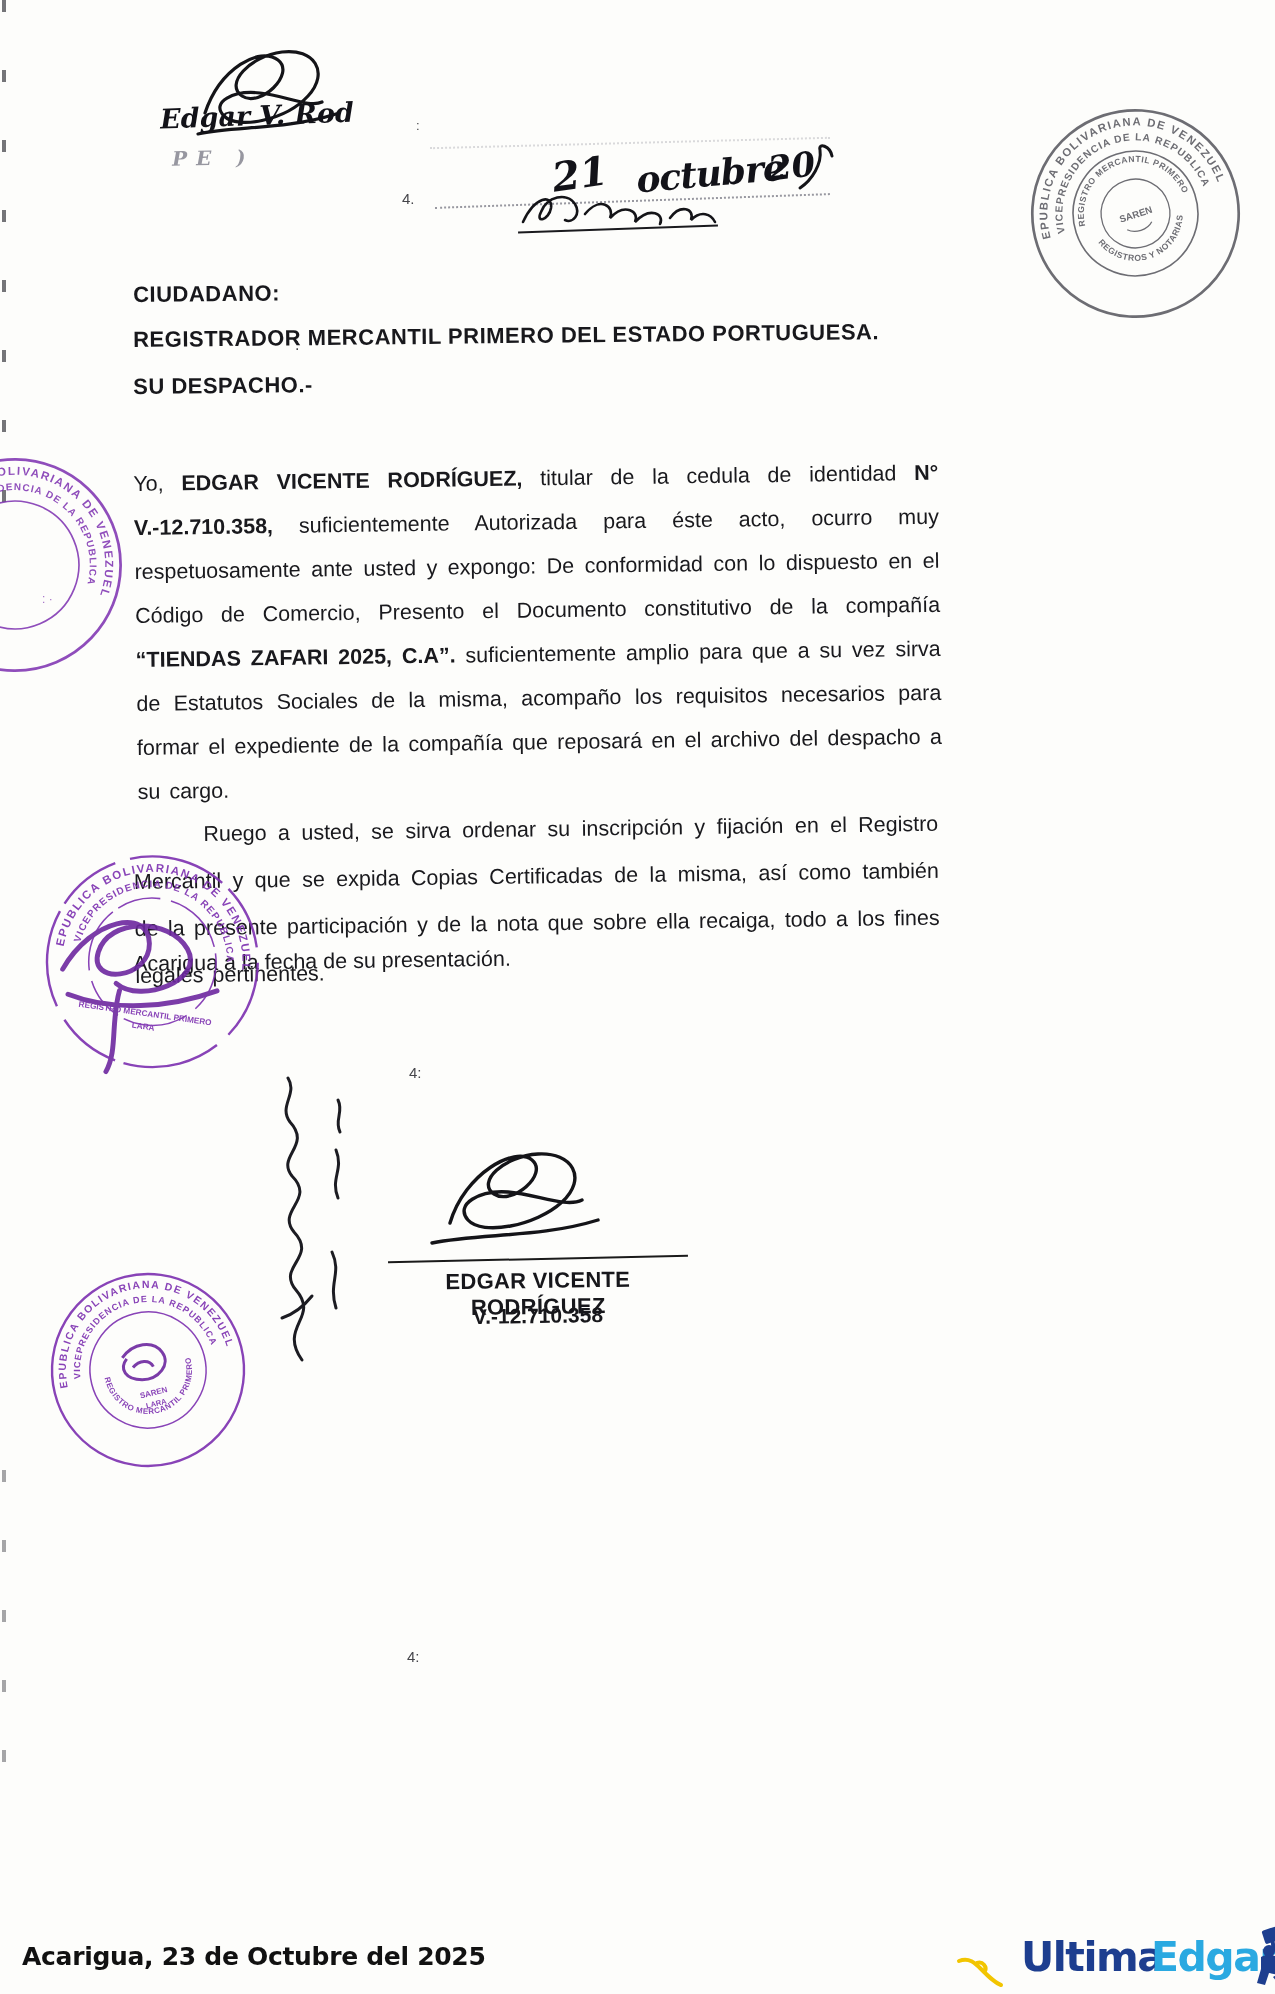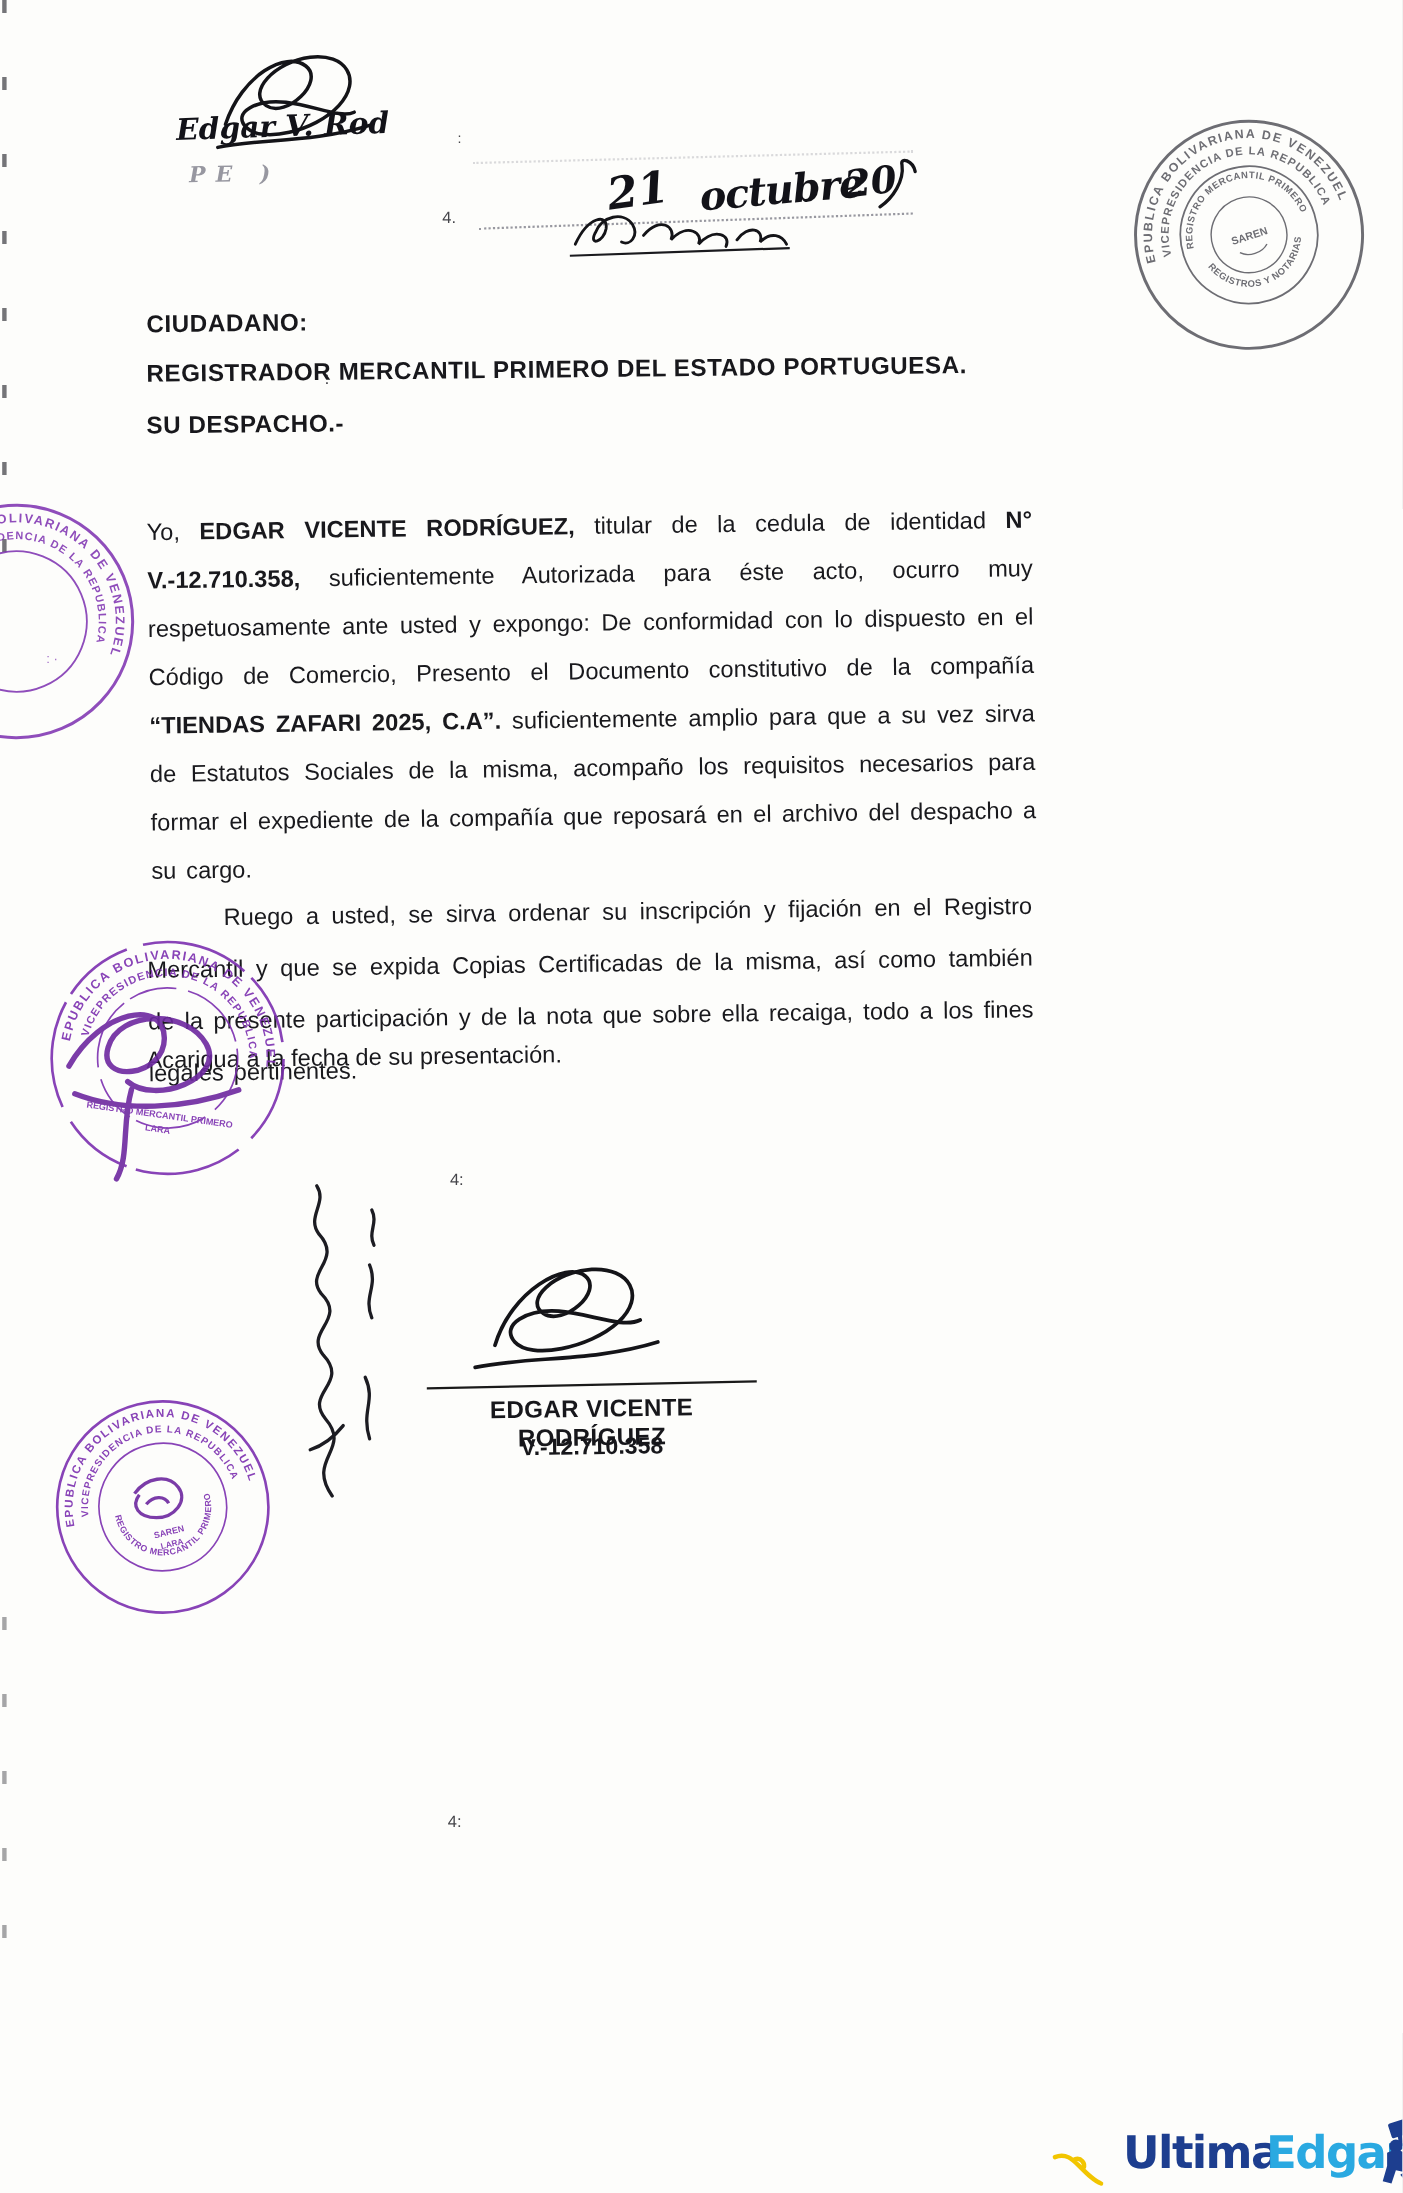--- a/index.html
+++ b/index.html
@@ -179,20 +179,21 @@
     <text class="sealtext" font-size="8" fill="#7c2fb0" letter-spacing=".5">
       <textPath href="#pc-ib" startOffset="50%" text-anchor="middle">REGISTRO MERCANTIL PRIMERO</textPath>
     </text>
     <g fill="none" stroke="#6d28a0" stroke-width="3">
       <path d="M 78,82 C 92,70 112,72 118,86 C 124,100 108,112 92,108 C 76,104 72,92 82,84 M 86,94 C 94,88 104,90 106,98"></path>
     </g>
     <text class="sealtext" x="100" y="126" font-size="8" fill="#7c2fb0" text-anchor="middle">SAREN</text>
     <text class="sealtext" x="100" y="137" font-size="7.5" fill="#7c2fb0" text-anchor="middle">LARA</text>
   </svg>
 
+  <div class="abs footer-date" style="left:22px;top:1942px;">Acarigua, 23 de Octubre del 2025</div>
 
   <div class="abs" style="left:955px;top:1925px;width:320px;height:69px;">
     <svg class="abs" style="left:0;top:28px;" width="60" height="34" viewBox="0 0 60 34">
       <path d="M 4,8 C 14,4 20,10 26,16 C 34,24 40,30 46,32 M 22,10 C 28,8 32,14 30,18" fill="none" stroke="#f2c500" stroke-width="4" stroke-linecap="round"></path>
     </svg>
     <span class="abs logo-w1" style="left:66px;top:8px;color:#1d3e8f;">Ultima</span>
     <span class="abs logo-w2" style="left:196px;top:8px;color:#2aa9e1;">Edgar</span>
     <svg class="abs" style="left:290px;top:0;" width="46" height="68" viewBox="0 0 46 68">
       <g fill="#1d3e8f">
         <rect x="18" y="2" width="24" height="14" rx="2" transform="rotate(-18 30 9)"></rect>

